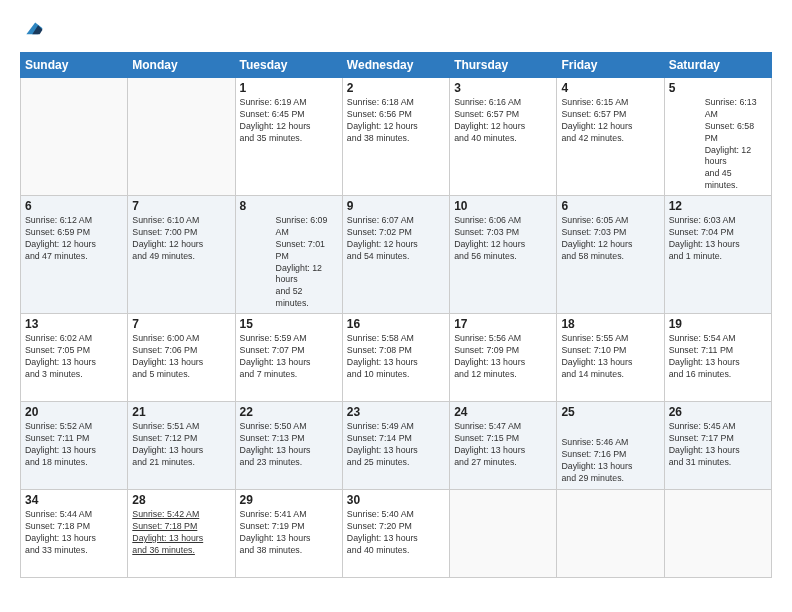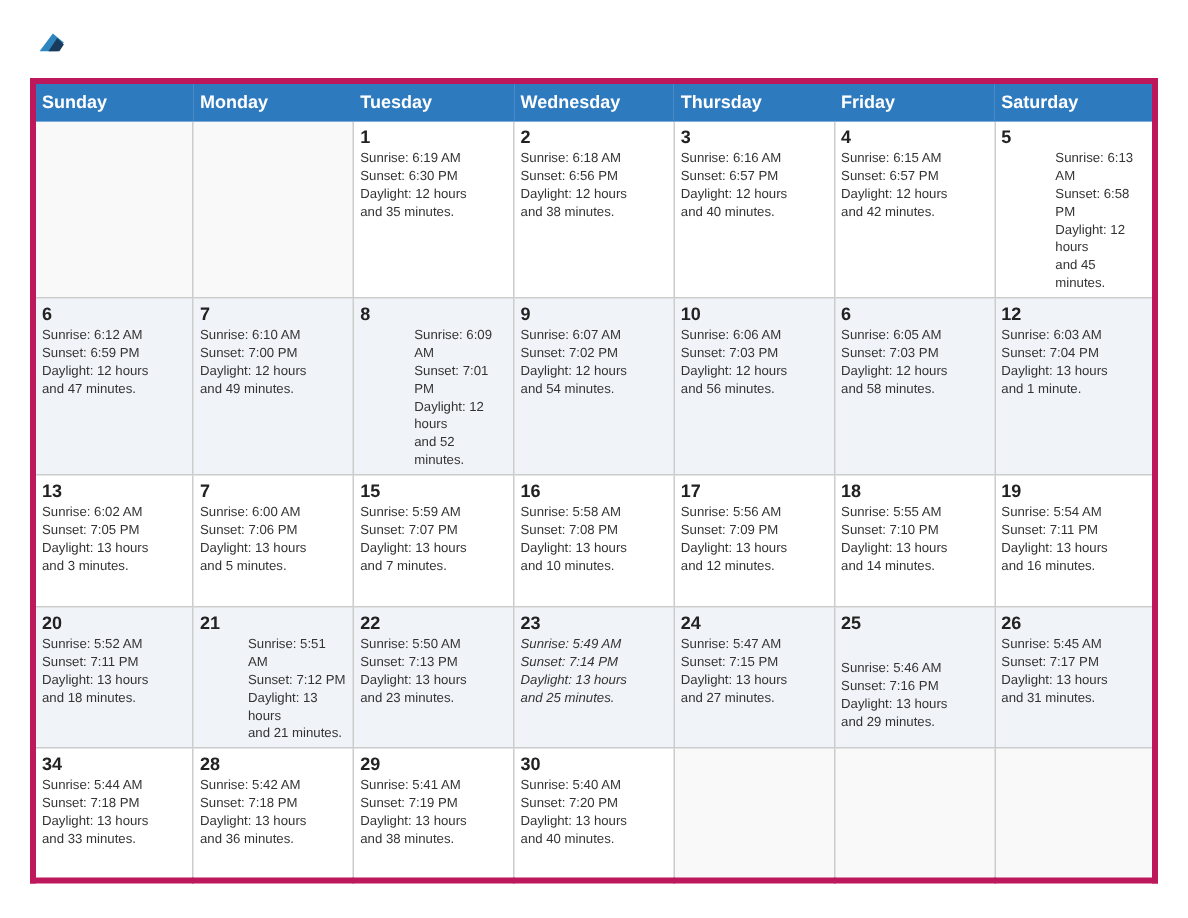--- a/index.html
+++ b/index.html
@@ -50,21 +50,21 @@
       color: #1a3a5c;
       line-height: 1.1;
     }
     .subtitle {
       font-size: 15px;
       color: #333;
     }
     .calendar {
       width: 100%;
       border-collapse: collapse;
-      border: 4px solid #be185d;
+      border: 1px solid #be185d;
     }
     .calendar th {
       background: #2e7abf;
       color: #fff;
       font-size: 12px;
       font-weight: bold;
       padding: 5px 4px;
       text-align: left;
       border: 1px solid #2e7abf;
     }
@@ -135,21 +135,21 @@
           <th>Saturday</th>
         </tr>
     </thead>
     <tbody id="calendar-body">
     <tr class="row-white">
           <td class="empty"></td>
           <td class="empty"></td>
           <td>
             <div class="day-num">1</div>
             <div class="day-info" style="white-space: pre-line;">Sunrise: 6:19 AM
-Sunset: 6:30 PM
+Sunset: 6:45 PM
 Daylight: 12 hours
 and 35 minutes.</div>
           </td>
           <td>
             <div class="day-num">2</div>
             <div class="day-info" style="white-space: pre-line;">Sunrise: 6:18 AM
 Sunset: 6:56 PM
 Daylight: 12 hours
 and 38 minutes.</div>
           </td>
@@ -280,35 +280,35 @@
         <tr class="row-shaded">
           <td>
             <div class="day-num">20</div>
             <div class="day-info" style="white-space: pre-line;">Sunrise: 5:52 AM
 Sunset: 7:11 PM
 Daylight: 13 hours
 and 18 minutes.</div>
           </td>
           <td>
             <div class="day-num">21</div>
-            <div class="day-info" style="white-space: pre-line; margin-left: 32px;">Sunrise: 5:51 AM
+            <div class="day-info" style="white-space: pre-line;">Sunrise: 5:51 AM
 Sunset: 7:12 PM
 Daylight: 13 hours
 and 21 minutes.</div>
           </td>
           <td>
             <div class="day-num">22</div>
             <div class="day-info" style="white-space: pre-line;">Sunrise: 5:50 AM
 Sunset: 7:13 PM
 Daylight: 13 hours
 and 23 minutes.</div>
           </td>
           <td>
             <div class="day-num">23</div>
-            <div class="day-info" style="white-space: pre-line; font-style: italic;">Sunrise: 5:49 AM
+            <div class="day-info" style="white-space: pre-line;">Sunrise: 5:49 AM
 Sunset: 7:14 PM
 Daylight: 13 hours
 and 25 minutes.</div>
           </td>
           <td>
             <div class="day-num">24</div>
             <div class="day-info" style="white-space: pre-line;">Sunrise: 5:47 AM
 Sunset: 7:15 PM
 Daylight: 13 hours
 and 27 minutes.</div>
@@ -331,21 +331,21 @@
         <tr class="row-white">
           <td>
             <div class="day-num">34</div>
             <div class="day-info" style="white-space: pre-line;">Sunrise: 5:44 AM
 Sunset: 7:18 PM
 Daylight: 13 hours
 and 33 minutes.</div>
           </td>
           <td>
             <div class="day-num">28</div>
-            <div class="day-info" style="white-space: pre-line;">Sunrise: 5:42 AM
+            <div class="day-info" style="white-space: pre-line; text-decoration: underline;">Sunrise: 5:42 AM
 Sunset: 7:18 PM
 Daylight: 13 hours
 and 36 minutes.</div>
           </td>
           <td>
             <div class="day-num">29</div>
             <div class="day-info" style="white-space: pre-line;">Sunrise: 5:41 AM
 Sunset: 7:19 PM
 Daylight: 13 hours
 and 38 minutes.</div>

